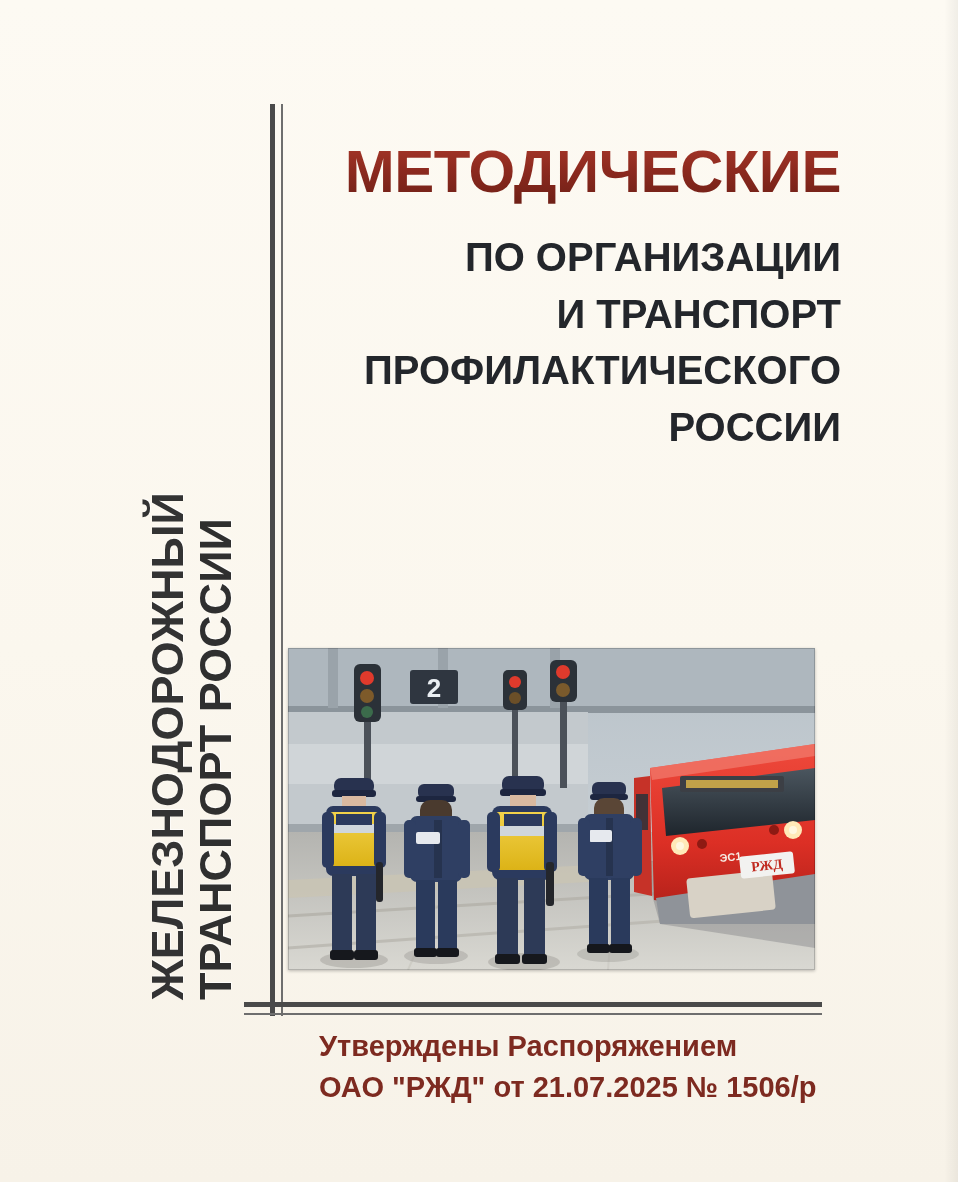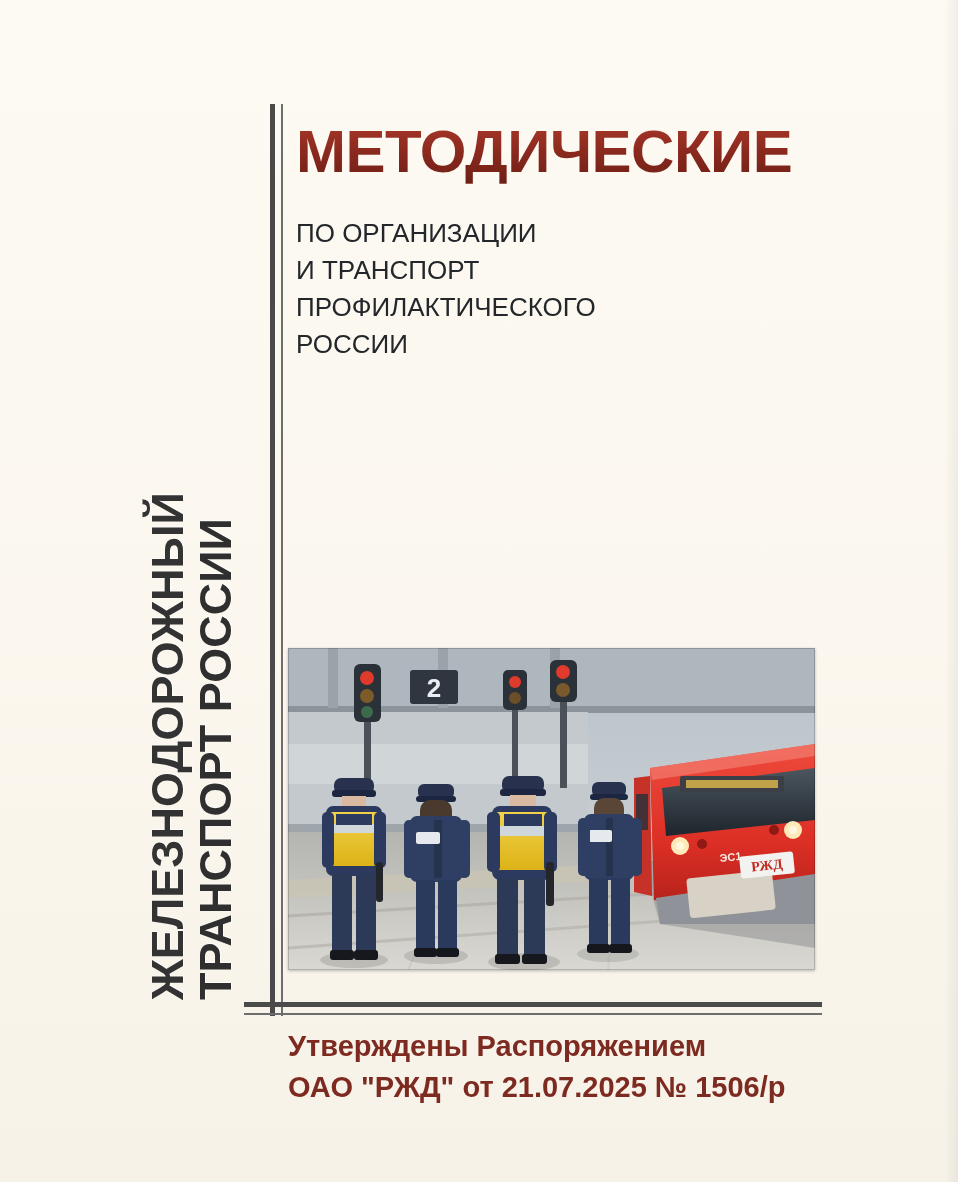--- a/index.html
+++ b/index.html
@@ -89,42 +89,43 @@
   .hrule.thin {
     top: 1013px;
     height: 2px;
     background: #6e6e6e;
   }
 
   
   .title-block {
     position: absolute;
     left: 296px;
-    top: 120px;
+    top: 140px;
     width: 545px;
+    text-align: right;
   }
   .title-main {
     font-weight: bold;
     font-size: 60px;
     line-height: 1.08;
     letter-spacing: -0.5px;
     color: #8b2b20;
     background: linear-gradient(180deg, #a9382a 0%, #8d2a1f 45%, #6d1f16 100%);
     -webkit-background-clip: text;
     background-clip: text;
     -webkit-text-fill-color: transparent;
     text-shadow: 0 0 0 rgba(0,0,0,0);
     margin: 0;
   }
   .title-main .ln { display: block; }
 
   .title-sub {
-    margin-top: 30px;
-    font-weight: normal;
-    font-size: 26px;
+    margin-top: 24px;
+    font-weight: bold;
+    font-size: 40px;
     line-height: 1.42;
     color: #23262b;
   }
   .title-sub .ln { display: block; }
 
   
   .photo {
     position: absolute;
     left: 288px;
     top: 648px;
@@ -140,21 +141,21 @@
   .approval {
     position: absolute;
     left: 288px;
     top: 1026px;
     width: 560px;
     font-weight: bold;
     font-size: 29px;
     line-height: 1.42;
     color: #7d2a20;
   }
-  .approval .ln { display: block; }
+  .approval .ln { display: block; margin-left: 31px; }
 </style>
 </head>
 <body>
 
 <div class="cover">
 
   <div class="spine">
     <div class="spine-text">
       <div class="spine-line l1">ЖЕЛЕЗНОДОРОЖНЫЙ</div>
       <div class="spine-line l2">ТРАНСПОРТ РОССИИ</div>

